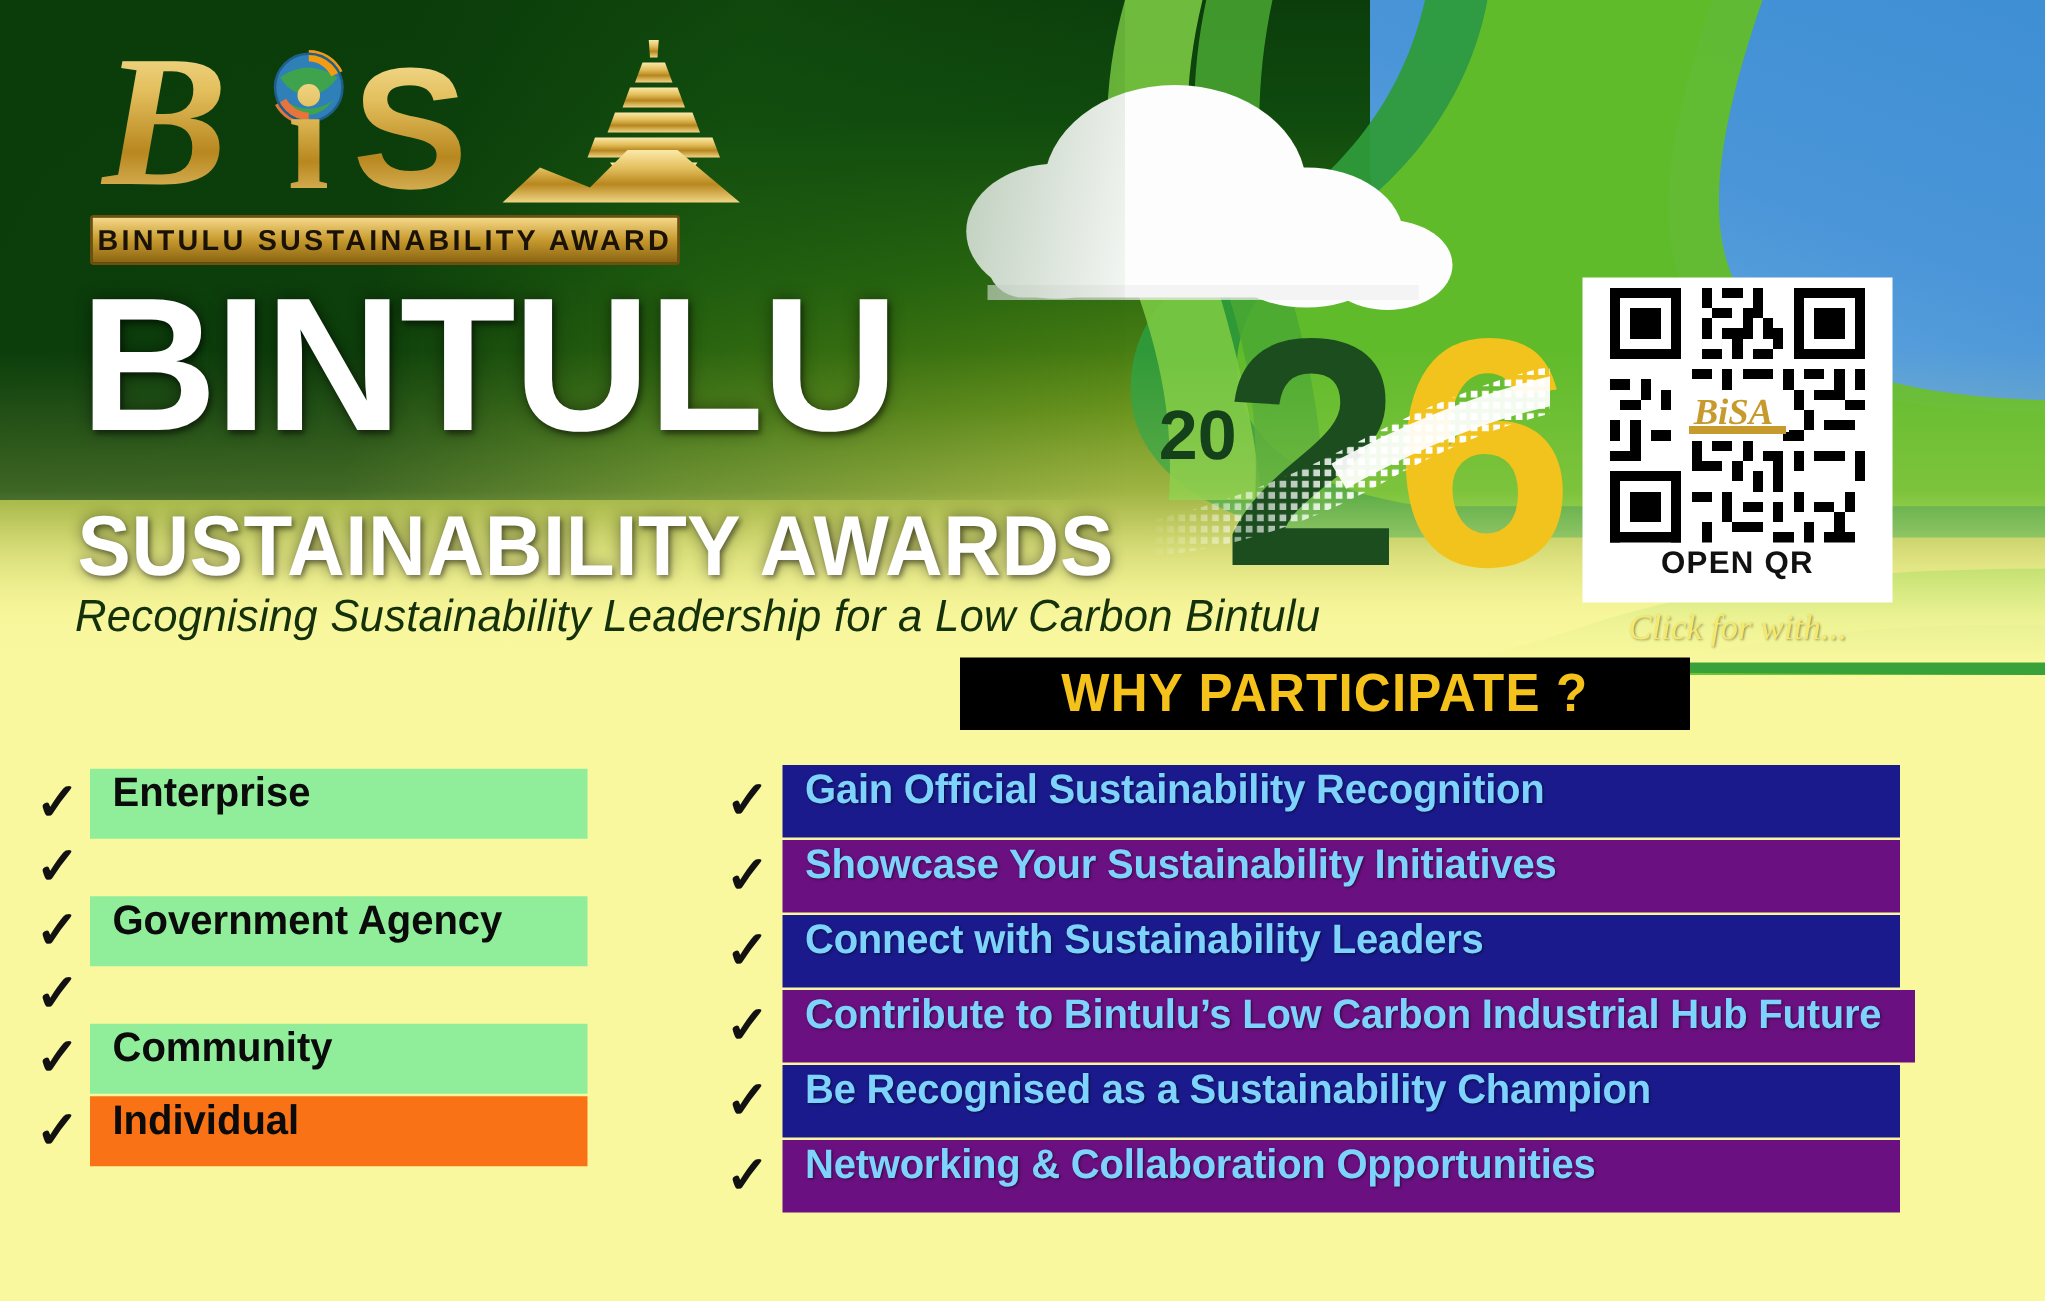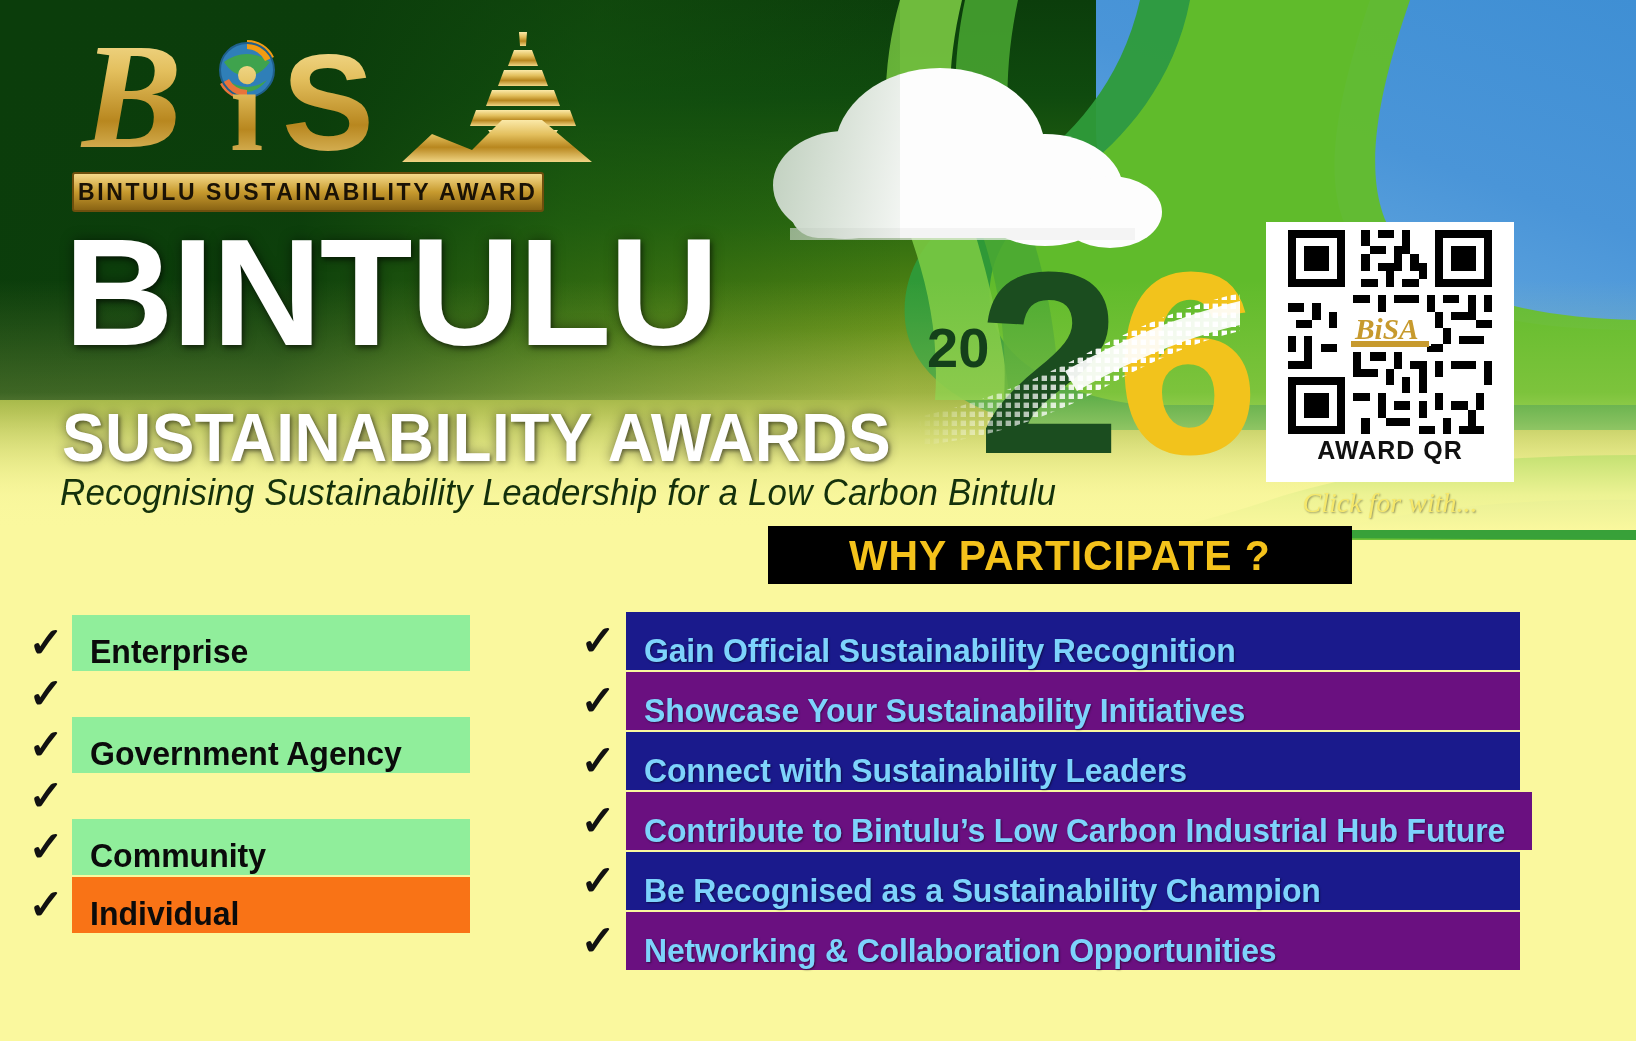--- a/index.html
+++ b/index.html
@@ -243,21 +243,21 @@
     font-size: 42px;
     line-height: 1;
     font-family: "Liberation Serif", serif;
     font-weight: bold;
   }
   #list-why .tick { width: 56px; }
 
   .chip {
     flex: 1 1 auto;
     display: flex;
-    align-items: flex-end;
+    align-items: flex-start;
     padding-left: 18px;
     box-sizing: border-box;
   }
   #list-open .chip {
     height: 56px;
     font-size: 33px;
     font-weight: bold;
     color: #0b0b0b;
     font-family: "Liberation Sans", sans-serif;
   }
@@ -441,21 +441,21 @@
           <rect x="19" y="23" width="1" height="2"></rect>
         <rect x="21" y="24" width="3" height="1"></rect>
           <rect x="22" y="22" width="1" height="2"></rect>
       </g>
       <rect x="7.5" y="10" width="10" height="4.2" fill="#ffffff"></rect>
       <g>
         <text x="8.2" y="13.4" font-family="Liberation Serif, serif" font-size="3.6" font-style="italic" font-weight="bold" fill="#C79A2E">BiSA</text>
         <rect x="7.7" y="13.6" width="9.6" height="0.75" fill="#C79A2E"></rect>
       </g>
     </svg>
-    <div class="qr-label">AWARD QR</div>
+    <div class="qr-label">OPEN QR</div>
   </div>
   <div class="qr-click">Click for with...</div>
 
   <div class="bar" id="bar-why">
     <span>WHY PARTICIPATE ?</span>
   </div>
 
   <div class="list" id="list-open">
     <div class="row">
       <div class="tick">✓</div>

